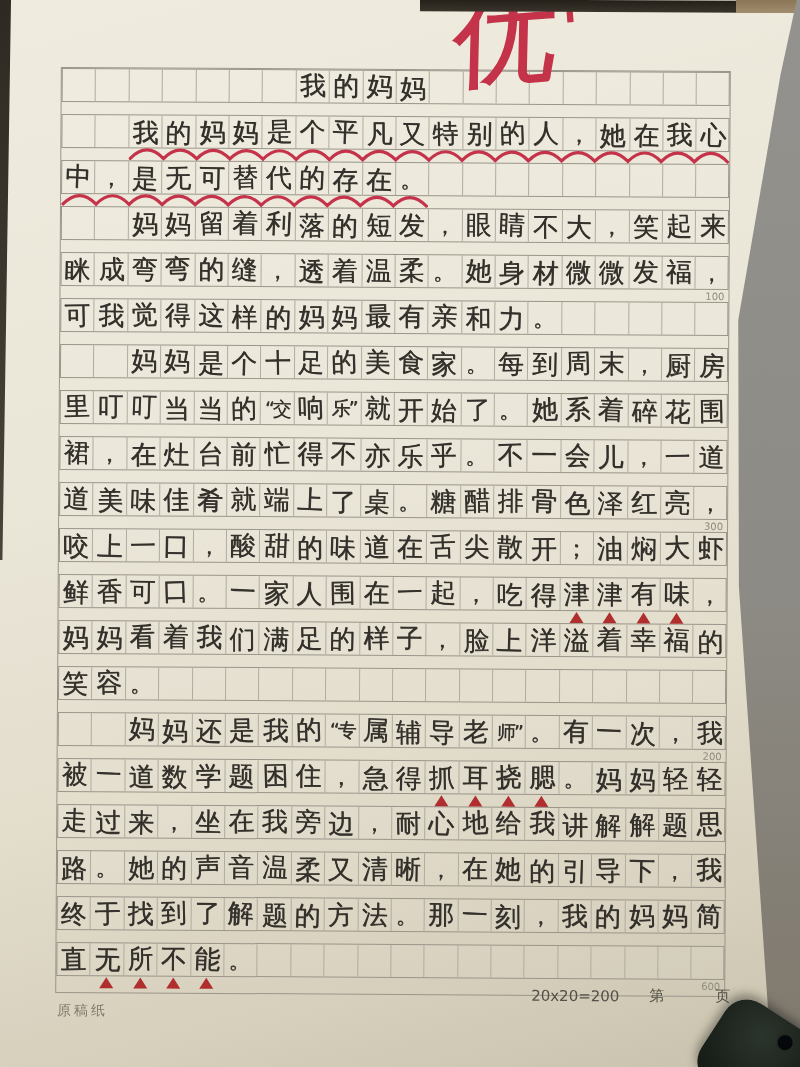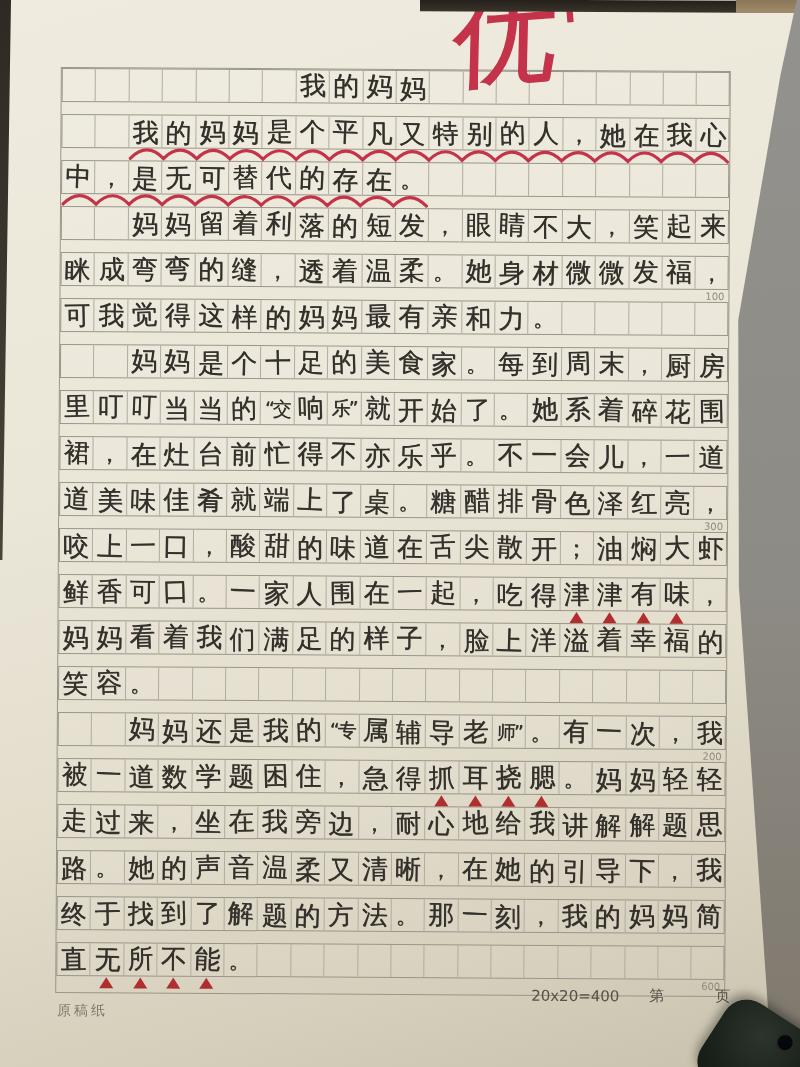--- a/index.html
+++ b/index.html
@@ -1191,21 +1191,21 @@
         <div class="counter" style="left: 630px; top: 449px;">300</div>
         <div class="counter" style="left: 630px; top: 679px;">200</div>
         <div class="counter" style="left: 630px; top: 909px;">600</div>
       </div>
 
     <div class="grade">
       <span class="grade-char">优</span><span class="grade-plus">+</span>
     </div>
 
     <div class="footer-left">原稿纸</div>
-    <div class="footer-spec">20x20=400</div>
+    <div class="footer-spec">20x20=200</div>
     <div class="footer-di">第</div>
     <div class="footer-ye">页</div>
   </div>
 
   <div class="bg-left"></div>
   <div class="bg-top"></div>
   <div class="bg-top-tan"></div>
   <div class="bg-right"></div>
   <div class="phone">
     <div class="phone-lens"></div>

